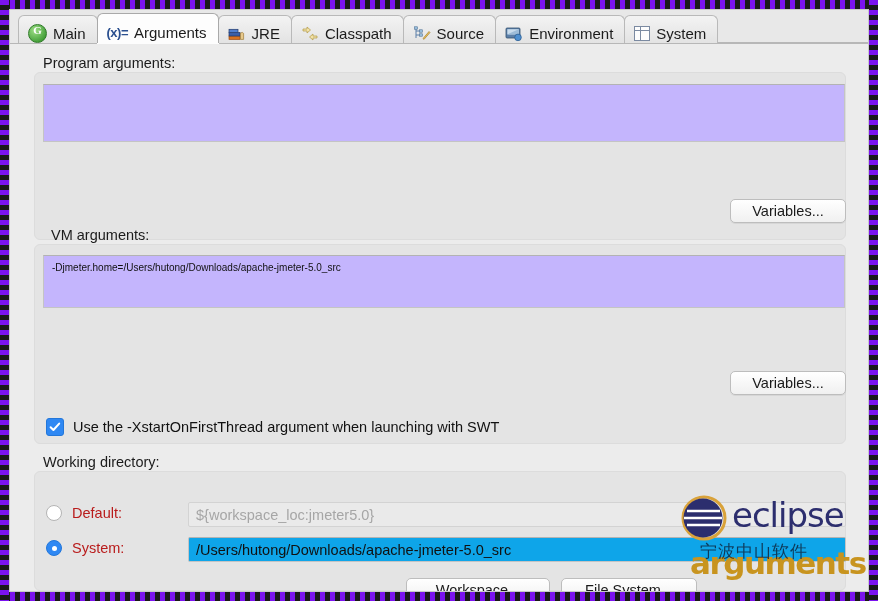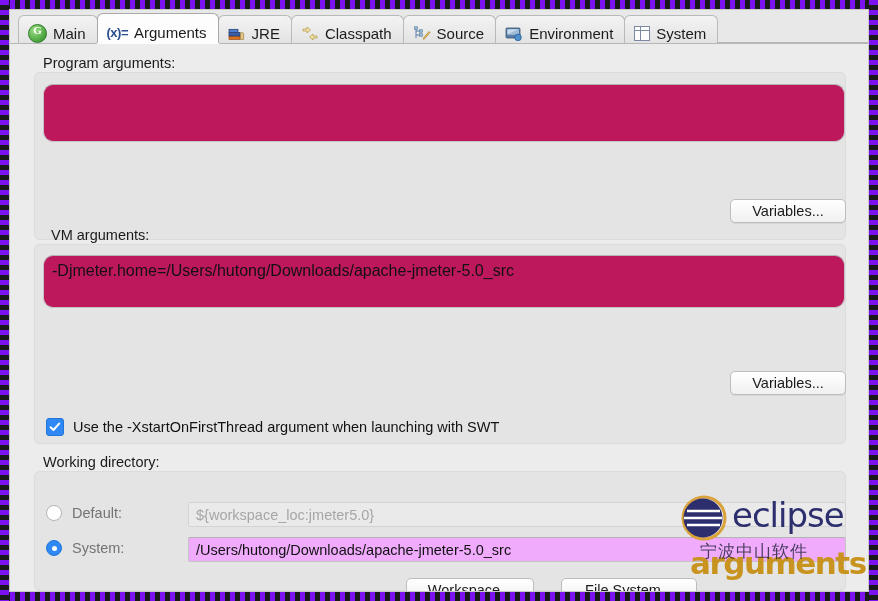--- a/index.html
+++ b/index.html
@@ -162,26 +162,26 @@
   .group-panel {
     position: absolute;
     background: #e4e4e4;
     border: 1px solid #dcdcdc;
     border-radius: 6px;
     box-sizing: border-box;
   }
 
   .textarea-box {
     position: absolute;
-    background: #be185d;
+    background: #c4b5fd;
     border: 1px solid #c4c4c4;
     border-top-color: #b3b3b3;
-    border-radius: 10px;
-    box-sizing: border-box;
-    font-size: 16px;
+    border-radius: 0;
+    box-sizing: border-box;
+    font-size: 10px;
     color: #111111;
     padding: 6px 8px;
     overflow: hidden;
     white-space: pre-wrap;
   }
 
   .btn {
     position: absolute;
     height: 24px;
     background: linear-gradient(#ffffff, #f0f0f0);
@@ -215,26 +215,26 @@
     box-sizing: border-box; flex: 0 0 auto;
     position: relative;
   }
   .radio.on {
     background: #2f88f3; border-color: #2377da;
   }
   .radio.on::after {
     content: ""; position: absolute; left: 4.5px; top: 4.5px;
     width: 5px; height: 5px; border-radius: 50%; background: #ffffff;
   }
-  .radio-label { font-size: 14.5px; color: #737373; line-height: 1; text-align: right; }
+  .radio-label { font-size: 14.5px; color: #b91c1c; line-height: 1; text-align: right; }
 
   .field {
     position: absolute;
     height: 25px;
-    background: #f0abfc;
+    background: #0ea5e9;
     border: 1px solid #c4c4c4;
     border-top-color: #b3b3b3;
     border-radius: 2px;
     box-sizing: border-box;
     font-size: 14.5px;
     color: #111111;
     display: flex;
     align-items: center;
     padding: 0 7px;
     overflow: hidden;
@@ -416,21 +416,21 @@
         <span class="radio-label">Default:</span>
       </div>
       <div class="field disabled" style="left:178px;top:458px;width:658px;">${workspace_loc:jmeter5.0}</div>
 
       <div class="radio-row" style="left:36px;top:496px;">
         <span class="radio on"></span>
         <span class="radio-label">System:</span>
       </div>
       <div class="field" style="left:178px;top:493px;width:658px;">/Users/hutong/Downloads/apache-jmeter-5.0_src</div>
 
-      <div class="btn" style="left:396px;top:534px;width:128px;">Workspace...</div>
+      <div class="btn" style="left:396px;top:534px;width:144px;">Workspace...</div>
       <div class="btn" style="left:551px;top:534px;width:136px;">File System...</div>
 
     </div>
   </div>
 
   <div class="eclipse-mark">
     <div class="eclipse-logo">
       <svg width="48" height="48" viewBox="0 0 48 48">
         <circle cx="24" cy="24" r="21" fill="none" stroke="#d9a23a" stroke-width="3"></circle>
         <circle cx="23" cy="24" r="19.5" fill="#2c2e6e"></circle>

